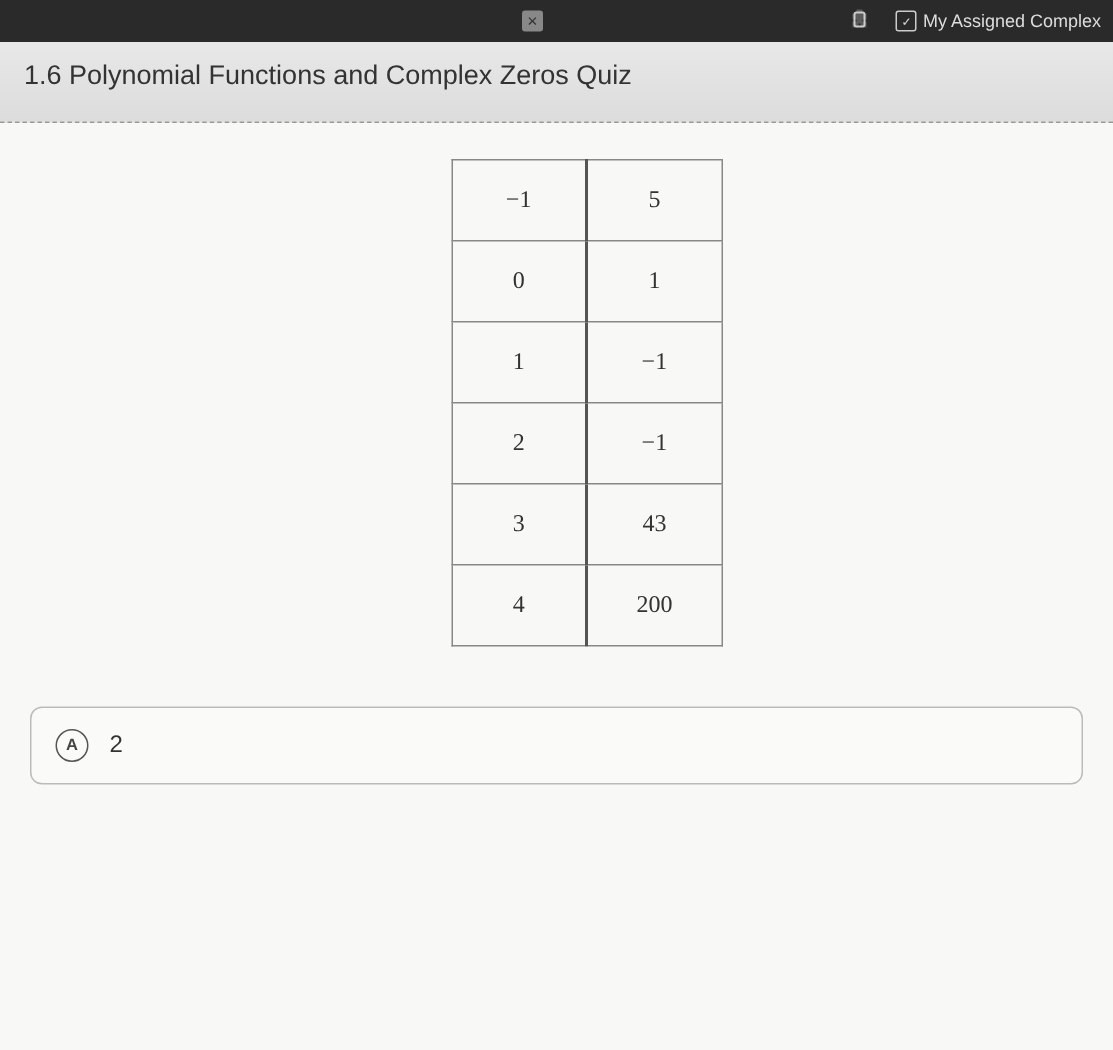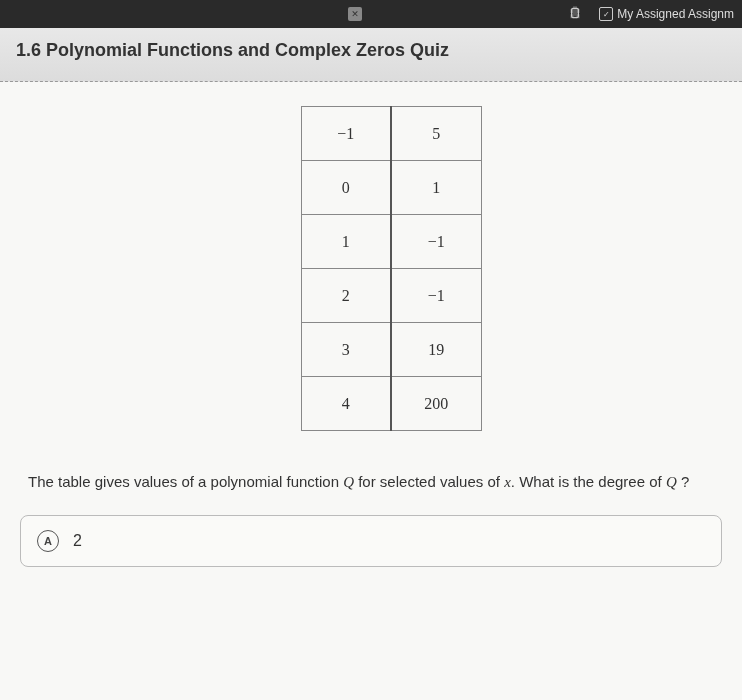--- a/index.html
+++ b/index.html
@@ -58,21 +58,21 @@
     }
     .nav-ext-icon {
       font-size: 14px;
       color: #ccc;
     }
     .header {
       background: linear-gradient(180deg, #e8e8e8 0%, #dcdcdc 100%);
       padding: 12px 16px 20px 16px;
       border-bottom: 1px dashed #999;
       font-size: 18px;
-      font-weight: bold;
+      font-weight: normal;
       color: #333;
     }
     .content {
       flex: 1;
       background: #f8f8f6;
       padding: 24px 20px 20px 20px;
       display: flex;
       flex-direction: column;
       align-items: center;
     }
@@ -140,21 +140,21 @@
 <div class="top-nav">
   <div class="nav-icon-close">✕</div>
   <div class="nav-ext-icon">
     <svg width="16" height="16" viewBox="0 0 24 24" fill="none" stroke="#ccc" stroke-width="2">
       <path d="M10 3h4v4h4v4h-4v4h4v4h-4v-4h-4v4H6v-4h4v-4H6V7h4V3z" fill="#ccc" opacity="0.3"></path>
       <rect x="7" y="5" width="10" height="14" rx="2"></rect>
     </svg>
   </div>
   <div class="nav-assign">
     <span class="nav-assign-icon">✓</span>
-    <span>My Assigned Assignm</span>
+    <span>My Assigned Complex</span>
   </div>
 </div>
 
 <div class="header">
   <span>1.6 Polynomial Functions and Complex Zeros Quiz</span>
 </div>
 
 <div class="content">
 
   <table class="data-table">
@@ -170,31 +170,28 @@
     <tr>
       <td>1</td>
       <td class="right-col">−1</td>
     </tr>
     <tr>
       <td>2</td>
       <td class="right-col">−1</td>
     </tr>
     <tr>
       <td>3</td>
-      <td class="right-col">19</td>
+      <td class="right-col">43</td>
     </tr>
     <tr>
       <td>4</td>
       <td class="right-col">200</td>
     </tr>
   </tbody>
     </table>
 
-  <div class="question-row">
-    <span>The table gives values of a polynomial function </span><span class="mathvar">Q</span><span> for selected values of </span><span class="mathvar">x</span><span>. What is the degree of </span><span class="mathvar">Q</span><span> ?</span>
-  </div>
 
   <div class="option-box">
     <div class="option-letter">A</div>
     <div class="option-value">2</div>
   </div>
 
 </div>
 
 </body></html>

